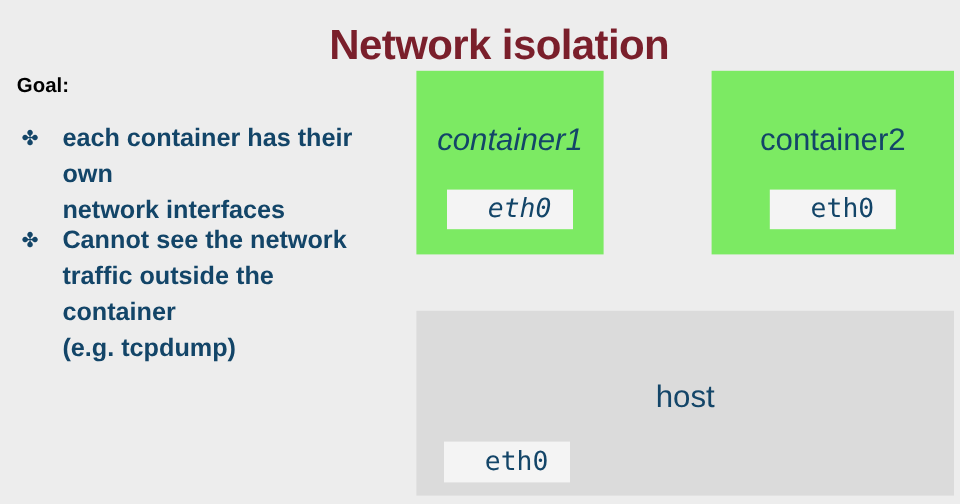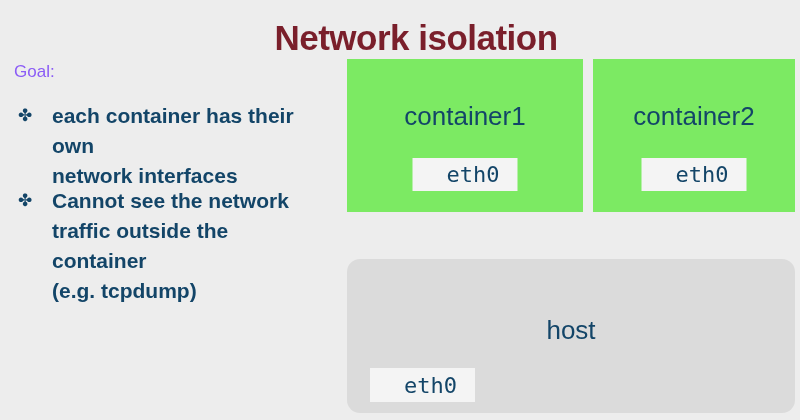--- a/index.html
+++ b/index.html
@@ -26,22 +26,22 @@
     font-size: 35px;
     font-weight: bold;
     letter-spacing: -0.5px;
     color: #7A1F2B;
   }
   .goal-heading {
     position: absolute;
     left: 14px;
     top: 62px;
     font-size: 17px;
-    font-weight: normal;
-    color: #8b5cf6;
+    font-weight: bold;
+    color: #000000;
   }
   .bullet {
     position: absolute;
     left: 18px;
     display: flex;
     align-items: flex-start;
   }
   .bullet.b1 { top: 101px; }
   .bullet.b2 { top: 186px; }
   .bullet-icon {
@@ -56,23 +56,23 @@
     font-weight: bold;
     line-height: 30px;
     color: #134568;
     white-space: pre-line;
     max-width: 270px;
   }
   .box {
     position: absolute;
   }
   .box.green { background: #7CEA63; }
-  .box.c1 { left: 347px; top: 59px;  width: 236px; height: 153px; }
+  .box.c1 { left: 347px; top: 59px;  width: 156px; height: 153px; font-style: italic; }
   .box.c2 { left: 593px; top: 59px;  width: 202px; height: 153px; }
-  .box.host { left: 347px; top: 259px; width: 448px; height: 154px; background: #DBDBDB; border-radius: 13px; }
+  .box.host { left: 347px; top: 259px; width: 448px; height: 154px; background: #DBDBDB; }
   .box-label {
     position: absolute;
     left: 0;
     width: 100%;
     text-align: center;
     font-size: 26px;
     font-weight: normal;
     color: #134568;
   }
   .c-label { top: 42px; }

